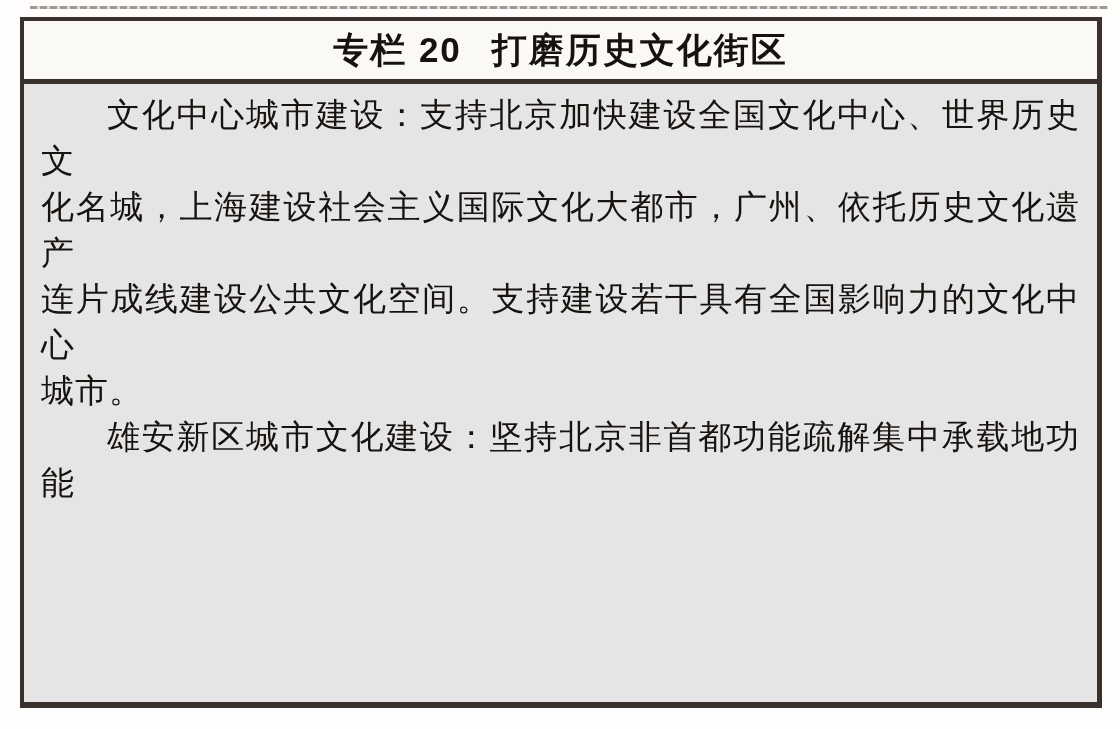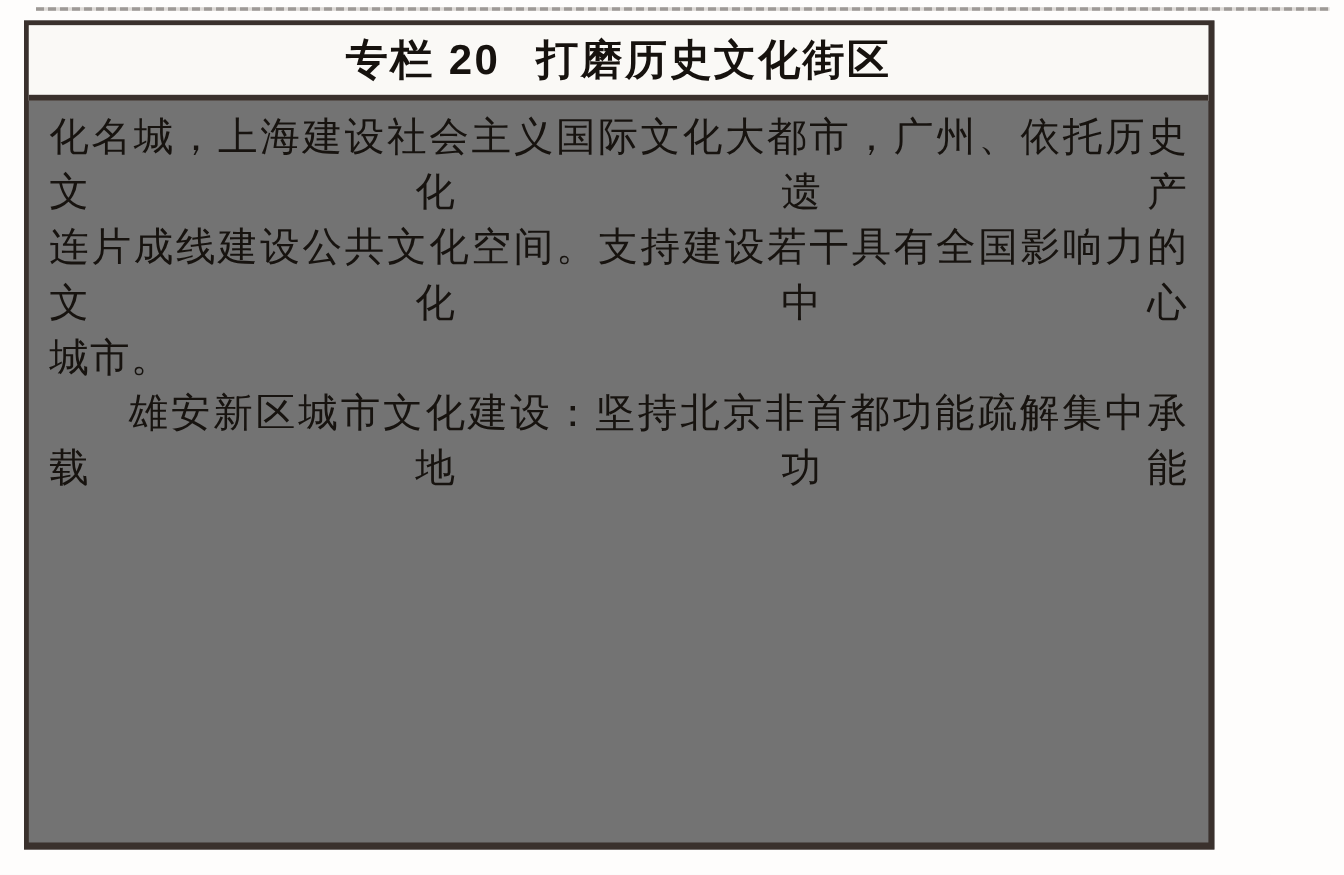--- a/index.html
+++ b/index.html
@@ -26,27 +26,27 @@
     height: 3px;
     background: repeating-linear-gradient(90deg,
       #8d8884 0px, #8d8884 7px,
       #d8d4d0 7px, #d8d4d0 10px);
     opacity: 0.85;
   }
   .panel {
     position: absolute;
     left: 20px;
     top: 17px;
-    width: 992px;
+    width: 1082px;
     height: 691px;
     box-sizing: border-box;
     border: 4px solid #3a312d;
     border-right-width: 5px;
     border-bottom-width: 6px;
-    background: #737373;
+    background: #e5e5e5;
   }
   .title-bar {
     height: 58px;
     box-sizing: content-box;
     border-bottom: 5px solid #3a312d;
     display: flex;
     align-items: center;
     justify-content: center;
     background: #faf9f6;
     font-family: "Liberation Sans", sans-serif;
@@ -89,20 +89,21 @@
   <div class="panel">
 
     <div class="title-bar">
       <span class="t-label">专栏 20</span>
       <span class="t-text">打磨历史文化街区</span>
     </div>
 
     <div class="panel-body">
 
       <div class="para">
+        <div class="line indent fill">文化中心城市建设：支持北京加快建设全国文化中心、世界历史文</div>
         <div class="line fill">化名城，上海建设社会主义国际文化大都市，广州、依托历史文化遗产</div>
         <div class="line fill">连片成线建设公共文化空间。支持建设若干具有全国影响力的文化中心</div>
         <div class="line end">城市。</div>
       </div>
 
 
       <div class="para">
         <div class="line indent fill">雄安新区城市文化建设：坚持北京非首都功能疏解集中承载地功能</div>
 
       </div>

